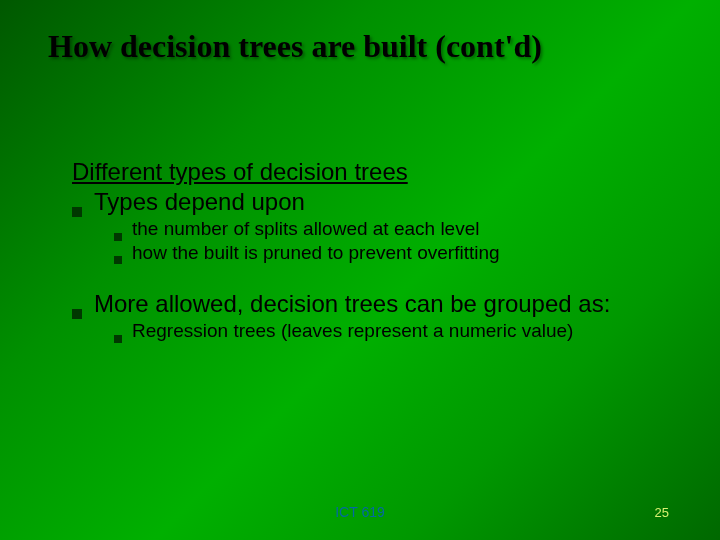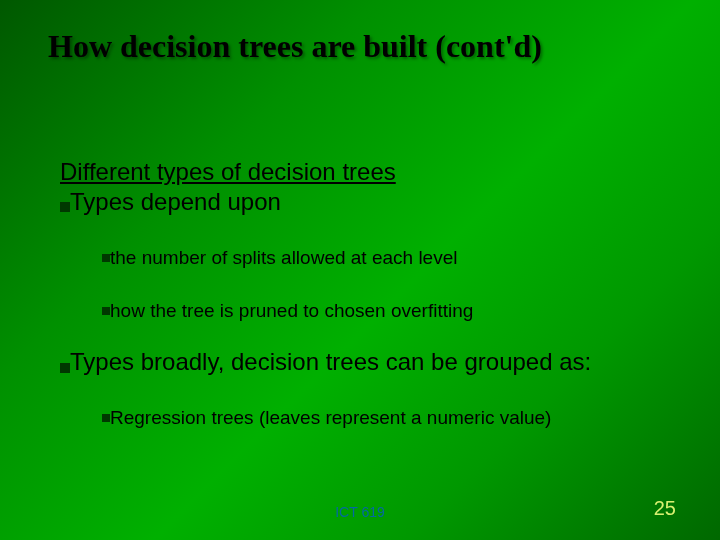--- a/index.html
+++ b/index.html
@@ -17,44 +17,45 @@
     font-family: Liberation Serif, serif;
     font-size: 32px;
     font-weight: bold;
     line-height: 1.15;
     color: #000;
     text-shadow: 2px 2px 3px rgba(0,0,0,0.35);
   }
   .content {
     position: absolute;
     top: 158px;
-    left: 60px;
+    left: 72px;
     width: 610px;
     color: #000;
   }
   .subheading {
     font-size: 24px;
     text-decoration: underline;
     margin-bottom: 2px;
   }
   .bullet-top {
     display: flex;
-    align-items: center;
+    align-items: flex-end;
+    gap: 12px;
     font-size: 24px;
     margin-left: 0px;
     margin-top: 0px;
     line-height: 1.2;
   }
   .bullet-sub {
     display: flex;
-    align-items: flex-start;
+    align-items: flex-end;
+    gap: 10px;
     font-size: 19px;
     margin-left: 42px;
     line-height: 1.25;
-    margin-top: 29px;
   }
   .square {
     width: 10px;
     height: 10px;
     background: #003800;
     flex-shrink: 0;
     margin-top: 10px;
   }
   .square-sm {
     width: 8px;
@@ -69,22 +70,22 @@
     bottom: 20px;
     left: 0;
     width: 100%;
     text-align: center;
     font-size: 14px;
     color: #0369a1;
   }
   .footer-right {
     position: absolute;
     bottom: 20px;
-    right: 44px;
-    font-size: 20px;
+    right: 51px;
+    font-size: 13px;
     color: #d8f070;
   }
 </style>
 </head>
 <body>
 
 <div class="title">How decision trees are built (cont'd)</div>
 
 <div class="content">
   <div class="subheading">Different types of decision trees</div>
@@ -92,28 +93,28 @@
   <div class="bullet-top">
     <div class="square"></div>
     <div>Types depend upon</div>
   </div>
   <div class="bullet-sub">
     <div class="square-sm"></div>
     <div>the number of splits allowed at each level</div>
   </div>
   <div class="bullet-sub">
     <div class="square-sm"></div>
-    <div>how the tree is pruned to chosen overfitting</div>
+    <div>how the built is pruned to prevent overfitting</div>
   </div>
 
   <div class="gap"></div>
 
   <div class="bullet-top">
     <div class="square"></div>
-    <div>Types broadly, decision trees can be grouped as:</div>
+    <div>More allowed, decision trees can be grouped as:</div>
   </div>
   <div class="bullet-sub">
     <div class="square-sm"></div>
     <div>Regression trees (leaves represent a numeric value)</div>
   </div>
 </div>
 
 <div class="footer-center">ICT 619</div>
 <div class="footer-right">25</div>
 

